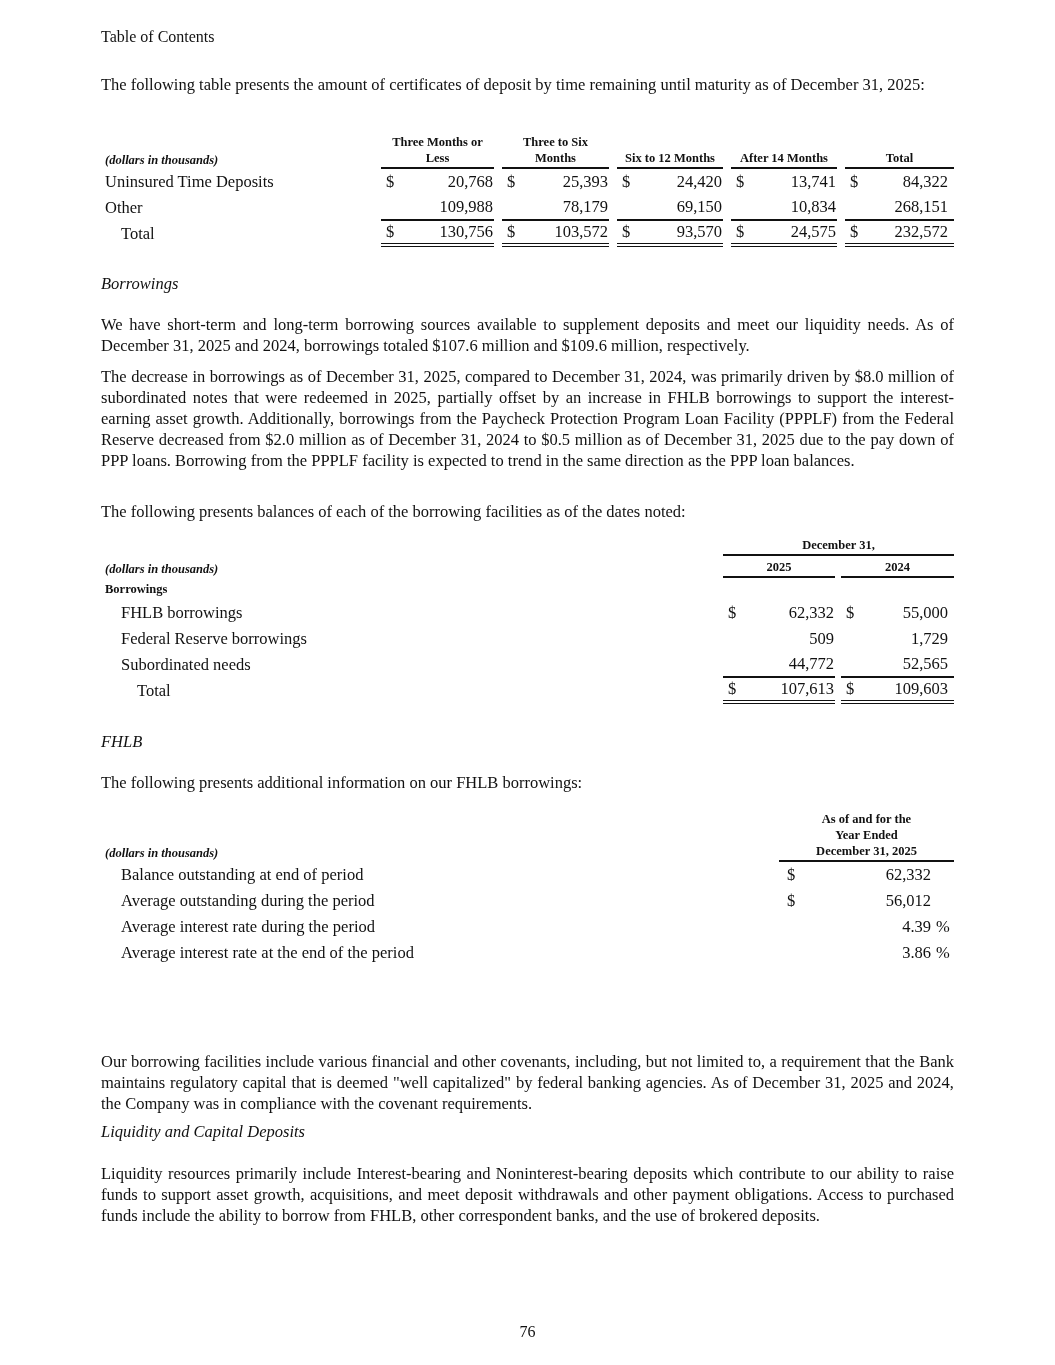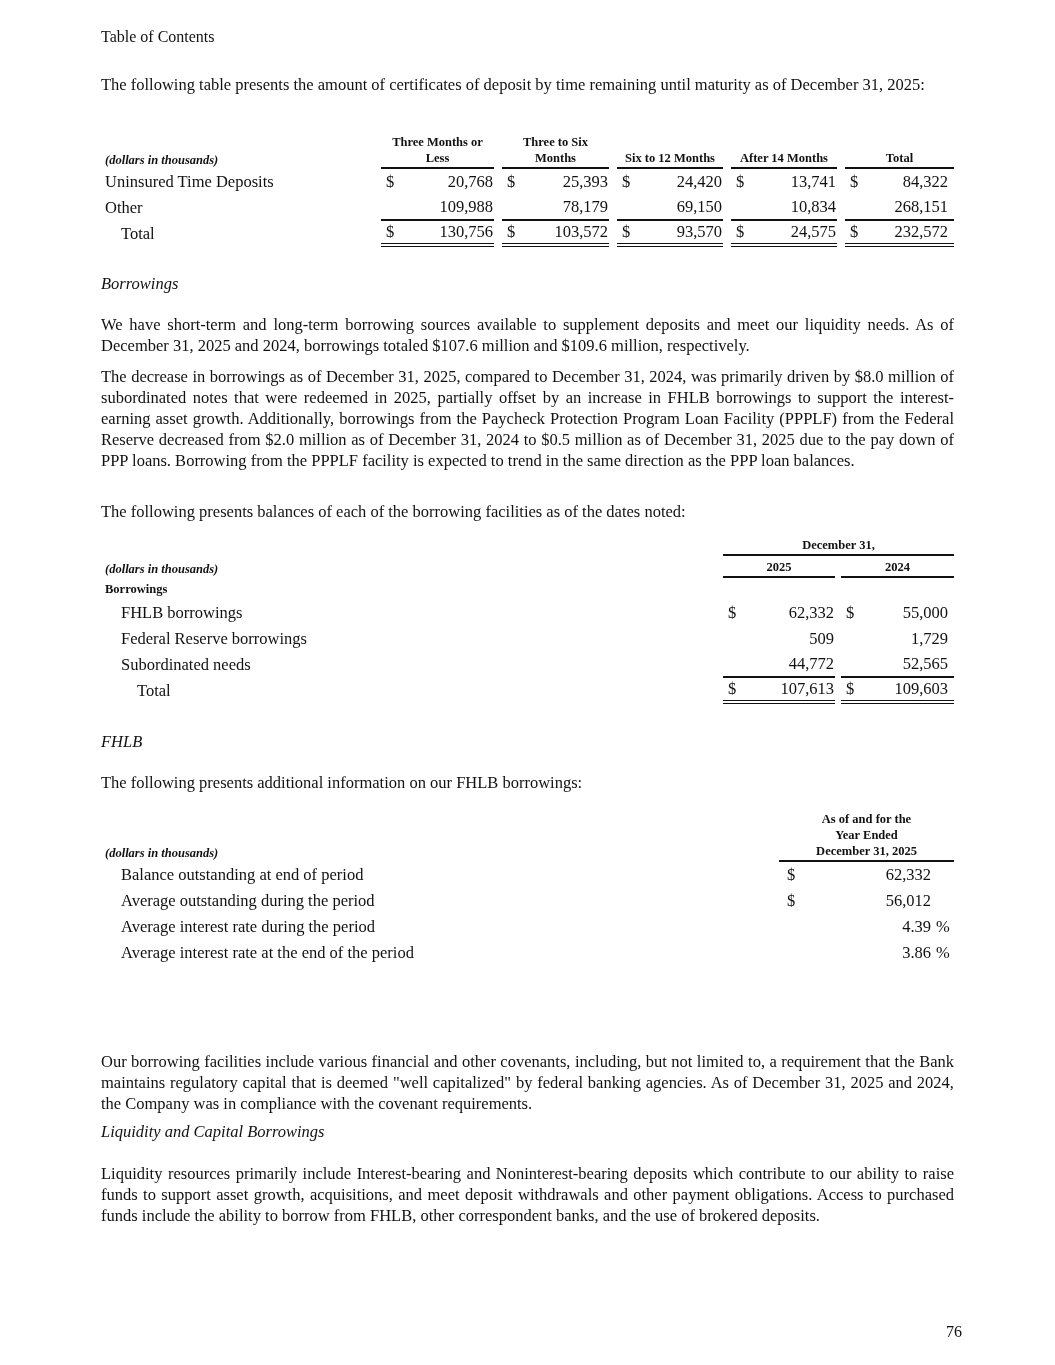--- a/index.html
+++ b/index.html
@@ -13,21 +13,21 @@
   .abs { position: absolute; left: 0; width: 853px; }
   .italic { font-style: italic; }
   table { border-collapse: separate; border-spacing: 0; font-size: 16.5px; }
   .hdr { font-size: 12.5px; font-weight: bold; text-align: center; line-height: 16px; vertical-align: bottom; }
   .unit { font-size: 12.5px; font-weight: bold; font-style: italic; vertical-align: bottom; }
   .bold-small { font-size: 12.5px; font-weight: bold; }
   .uline { border-bottom: 2px solid #111; }
   .dline { border-bottom: 4px double #111; }
   .num { text-align: right; }
   .dollar { text-align: left; padding-left: 5px; }
-  .pagenum { position: absolute; top: 1323px; left: 8px; width: 853px; text-align: right; font-size: 16px; }
+  .pagenum { position: absolute; top: 1323px; left: 0; width: 853px; text-align: center; font-size: 16px; }
 </style>
 </head>
 <body>
 
 <div class="page">
 
   <a class="toc">Table of Contents</a>
 
   <p class="abs" style="top:74px;">The following table presents the amount of certificates of deposit by time remaining until maturity as of December 31, 2025:</p>
 
@@ -221,17 +221,17 @@
       <td style="padding-left:20px;">Average interest rate at the end of the period</td>
       <td></td>
       <td class="num">3.86</td>
       <td style="padding-left:4px;">%</td>
     </tr>
   </tbody>
     </table>
 
   <p class="abs" style="top:1039px;margin-top:12px;">Our borrowing facilities include various financial and other covenants, including, but not limited to, a requirement that the Bank maintains regulatory capital that is deemed "well capitalized" by federal banking agencies. As of December 31, 2025 and 2024, the Company was in compliance with the covenant requirements.</p>
 
-  <p class="abs italic" style="top:1121px;">Liquidity and Capital Borrowings</p>
+  <p class="abs italic" style="top:1121px;">Liquidity and Capital Deposits</p>
   <p class="abs" style="top:1163px;">Liquidity resources primarily include Interest-bearing and Noninterest-bearing deposits which contribute to our ability to raise funds to support asset growth, acquisitions, and meet deposit withdrawals and other payment obligations. Access to purchased funds include the ability to borrow from FHLB, other correspondent banks, and the use of brokered deposits.</p>
 
   <div class="pagenum">76</div>
 </div>
 
 </body></html>

